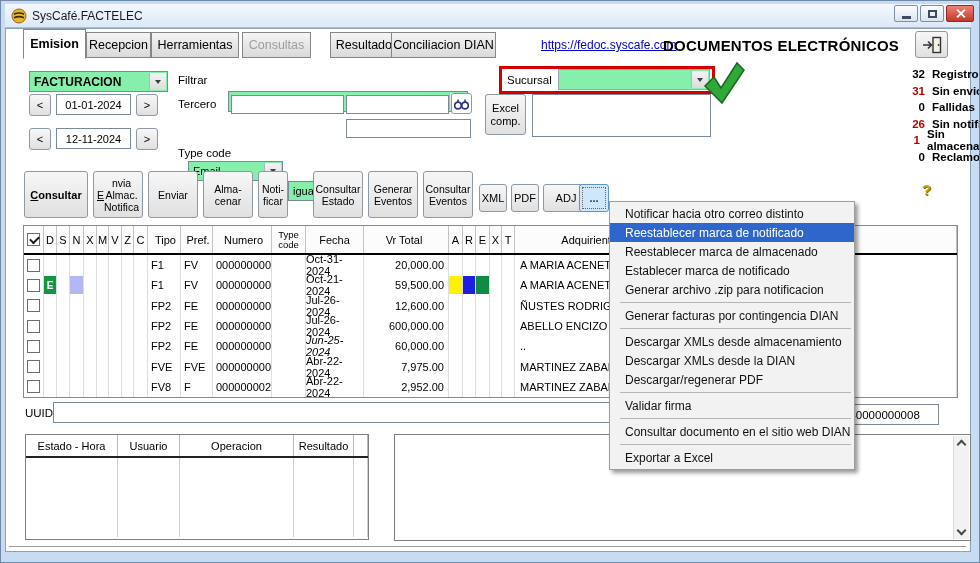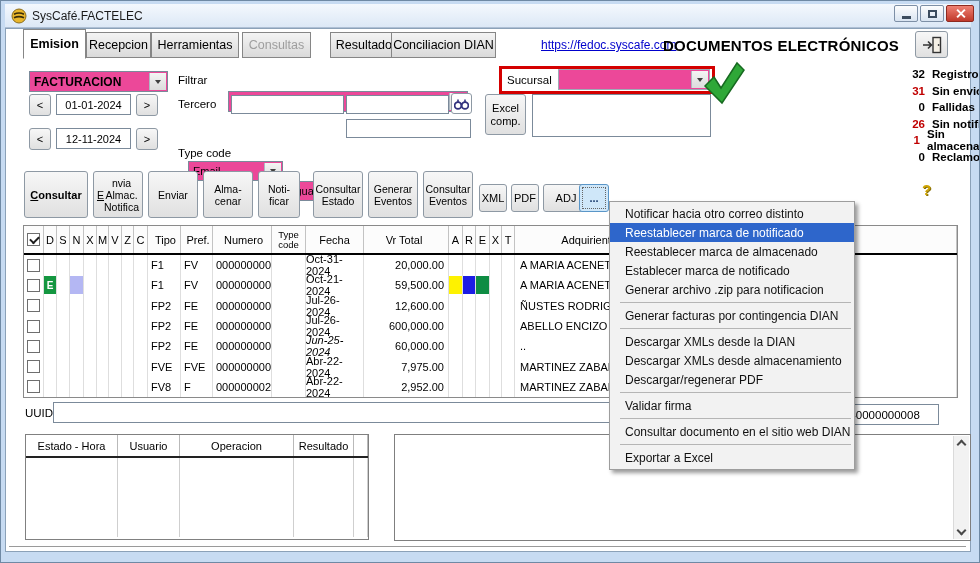--- a/index.html
+++ b/index.html
@@ -32,21 +32,21 @@
   .tab.active{top:28px;height:30px;background:#fff;font-weight:bold;border-bottom-color:#fff;z-index:3;}
   .tab.disabled{color:#9e9e9e;}
   .weblink{font-size:12px;color:#0000cc;text-decoration:underline;}
   .doc-title{font-size:15px;font-weight:bold;letter-spacing:.2px;}
   .exitbtn{left:914px;top:30px;width:33px;height:27px;}
   
   .lbl{font-size:11.5px;}
   .btn{background:linear-gradient(#f7f7f7,#e0e0e0);border:1px solid #8e99a4;border-radius:3px;
     font-size:11px;display:flex;align-items:center;justify-content:center;text-align:center;}
   .input{background:#fff;border:1px solid #7b8a9a;font-size:11px;display:flex;align-items:center;padding:0 4px;}
-  .combo{background:#ec4899;border:1px solid #7b8a9a;font-size:11px;display:flex;align-items:center;padding-left:4px;position:relative;}
+  .combo{background:#86efac;border:1px solid #7b8a9a;font-size:11px;display:flex;align-items:center;padding-left:4px;position:relative;}
   .combo .arrowbox{position:absolute;right:1px;top:1px;bottom:1px;width:17px;
     background:linear-gradient(#f4f4f4,#dcdcdc);border-left:1px solid #aeb8c2;
     display:flex;align-items:center;justify-content:center;}
   .tri{width:0;height:0;border-left:3.5px solid transparent;border-right:3.5px solid transparent;border-top:4.5px solid #404040;}
   .checkbox{width:13px;height:13px;background:#fff;border:1px solid #6e6e6e;position:relative;margin:auto;}
   .checkbox.checked::after{content:"";position:absolute;left:2px;top:2px;width:7px;height:4px;
     border-left:2px solid #1c1c1c;border-bottom:2px solid #1c1c1c;transform:rotate(-45deg);}
   
   .stat-row{display:flex;height:16.5px;align-items:center;}
   .stat-num{width:26px;text-align:right;font-size:11.5px;font-weight:bold;}
@@ -235,21 +235,21 @@
     </div>
 
   <div id="toolbar">
       <div class="abs btn bigbtn" style="left: 23px; width: 64px; font-weight: bold; font-size: 11px;"><u>C</u>onsultar</div>
       <div class="abs btn bigbtn" style="left: 92px; width: 50px;"><u>E</u>nvia
 Almac.
 Notifica</div>
       <div class="abs btn bigbtn" style="left: 147px; width: 50px;">Enviar</div>
       <div class="abs btn bigbtn" style="left: 202px; width: 50px;">Alma-
 cenar</div>
-      <div class="abs btn bigbtn" style="left: 257px; width: 42px;">Noti-
+      <div class="abs btn bigbtn" style="left: 257px; width: 30px;">Noti-
 ficar</div>
       <div class="abs btn bigbtn" style="left: 312px; width: 50px;">Consultar
 Estado</div>
       <div class="abs btn bigbtn" style="left: 367px; width: 50px;">Generar
 Eventos</div>
       <div class="abs btn bigbtn" style="left: 422px; width: 50px;">Consultar
 Eventos</div>
       <div class="abs btn smallbtn" style="left: 478px; width: 28px;">XML</div>
       <div class="abs btn smallbtn" style="left: 510px; width: 28px;">PDF</div>
       <div class="abs btn smallbtn" style="left: 542px; width: 46px;">ADJ</div>
@@ -512,22 +512,22 @@
 
   <div id="menu" class="abs menu">
       <div class="mitem">Notificar hacia otro correo distinto</div>
       <div class="mitem sel" style="background: rgb(46, 102, 203);">Reestablecer marca de notificado</div>
       <div class="mitem">Reestablecer marca de almacenado</div>
       <div class="mitem">Establecer marca de notificado</div>
       <div class="mitem">Generar archivo .zip para notificacion</div>
       <div class="msep"></div>
       <div class="mitem">Generar facturas por contingencia DIAN</div>
       <div class="msep"></div>
+      <div class="mitem">Descargar XMLs desde almacenamiento</div>
       <div class="mitem">Descargar XMLs desde la DIAN</div>
-      <div class="mitem">Descargar XMLs desde almacenamiento</div>
       <div class="mitem">Descargar/regenerar PDF</div>
       <div class="msep"></div>
       <div class="mitem">Validar firma</div>
       <div class="msep"></div>
       <div class="mitem">Consultar documento en el sitio web DIAN</div>
       <div class="msep"></div>
       <div class="mitem">Exportar a Excel</div>
     </div>
 </div>
 

